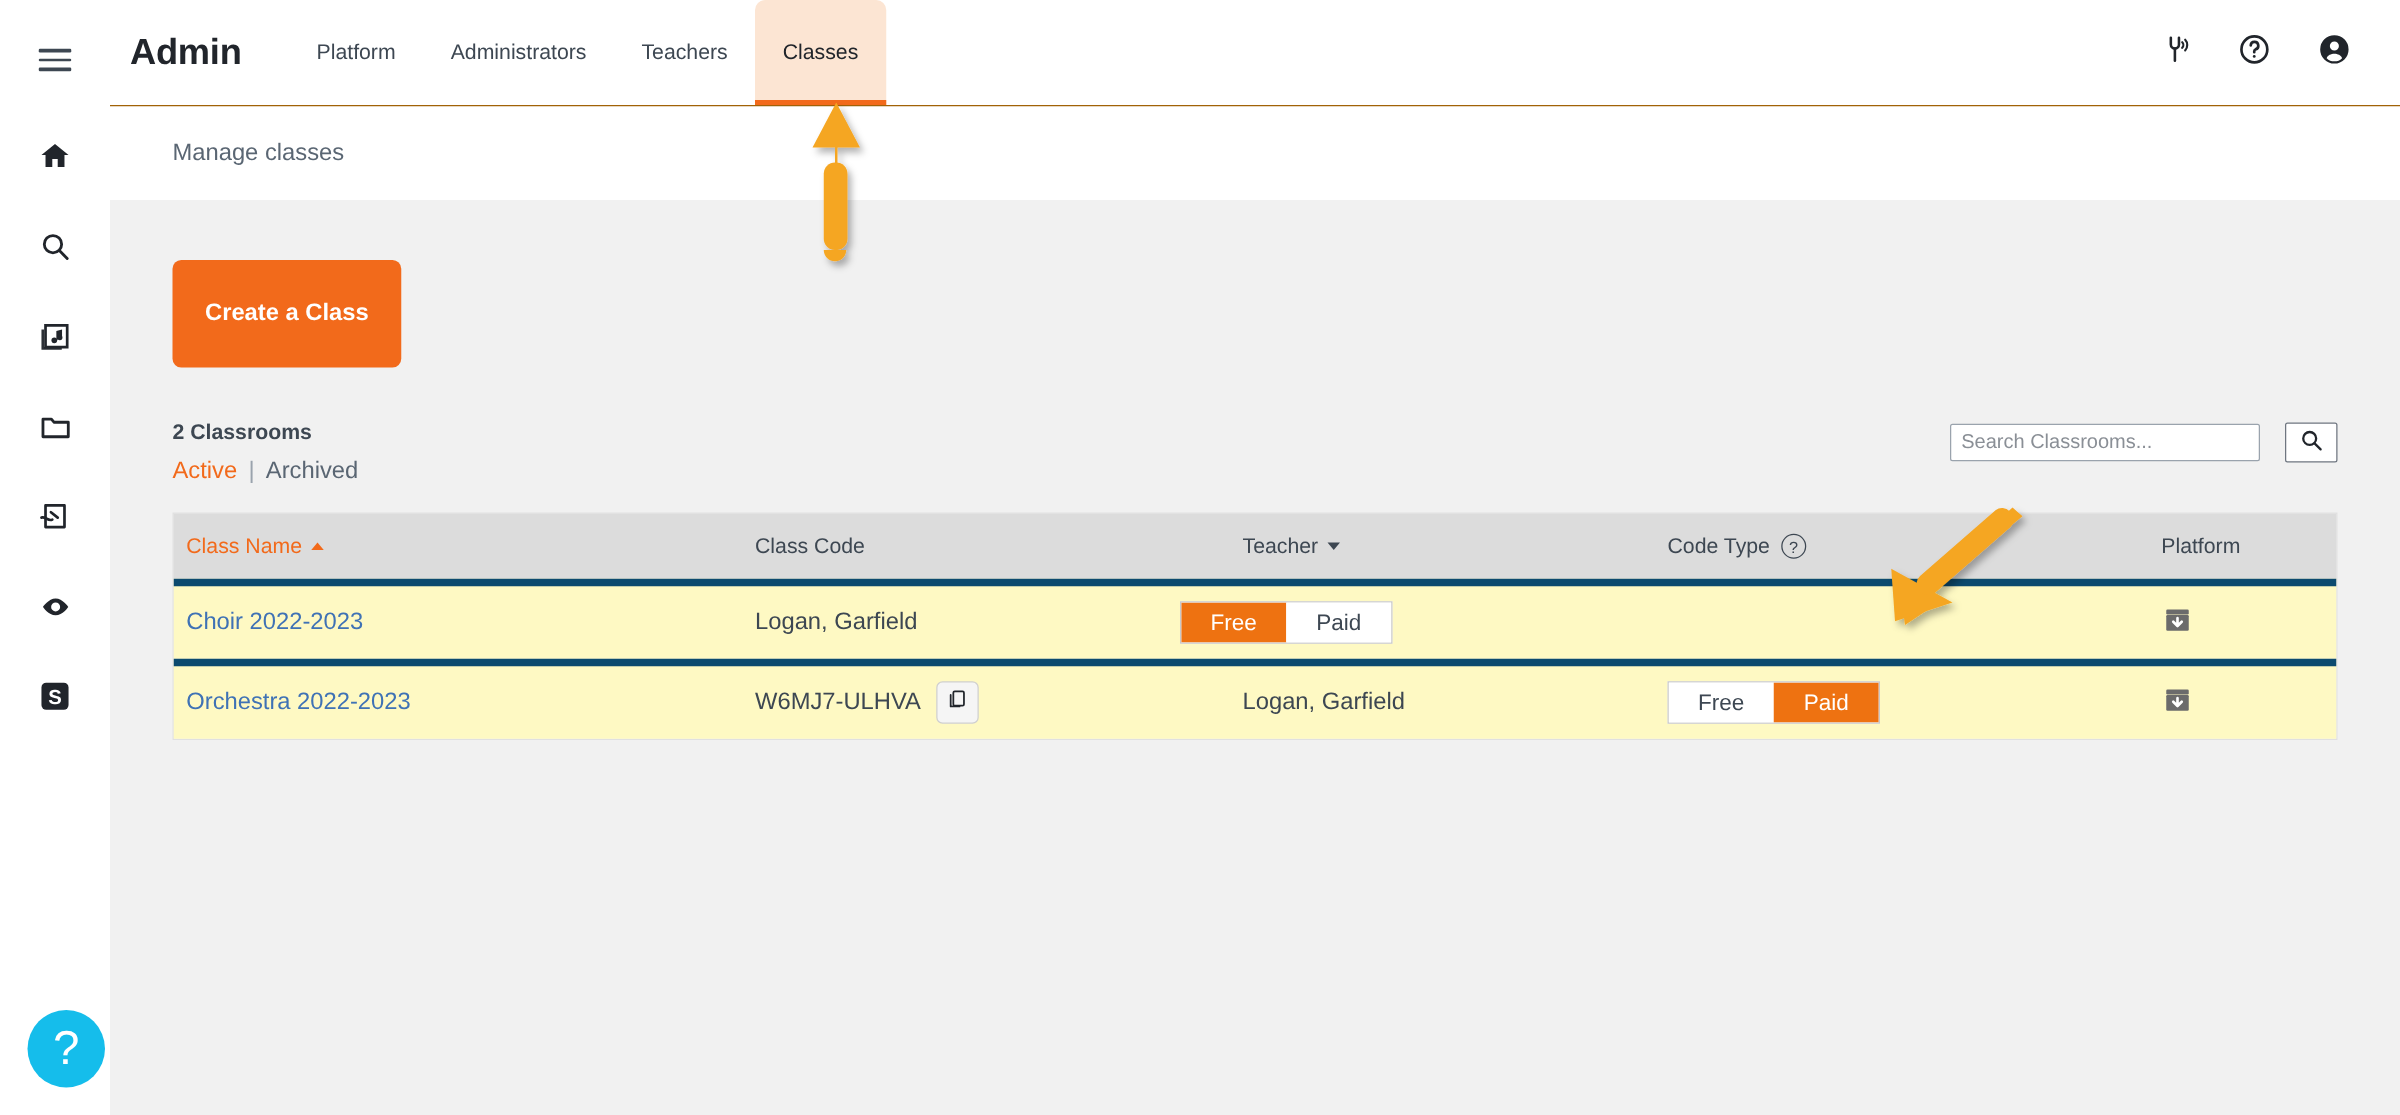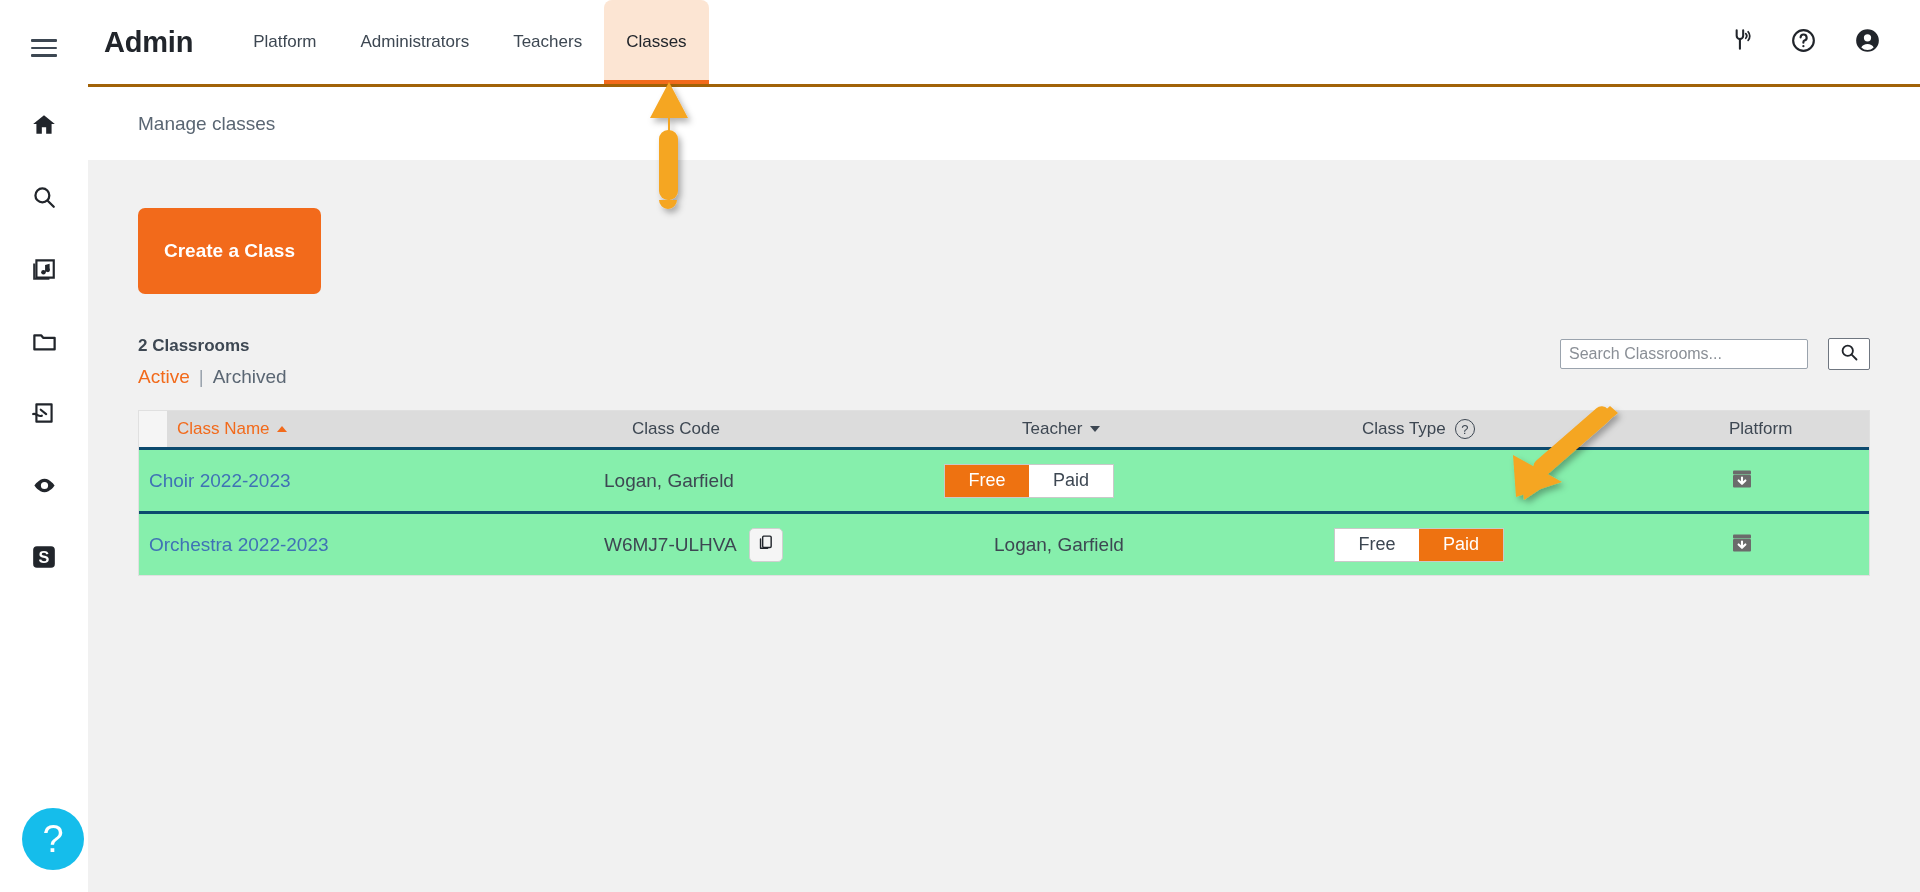--- a/index.html
+++ b/index.html
@@ -67,21 +67,21 @@
   }
   .topbar-right {
     margin-left: auto; display: flex; align-items: center; gap: 36px;
     padding-right: 38px; color: #21252b;
   }
   .top-icon { cursor: pointer; display: flex; align-items: center; justify-content: center; }
 
   
   .subheader {
     position: absolute; left: 88px; top: 84px; right: 0; height: 76px;
-    background: #ffffff; border-top: 3px solid #a16207;
+    background: #ffffff; border-top: 1px solid #a16207;
     display: flex; align-items: center; text-align: center;
   }
   .subheader-title { margin-left: 50px; font-size: 19px; color: #5a6673; }
 
   
   .content {
     position: absolute; left: 88px; top: 160px; right: 0; bottom: 0;
     background: #f1f1f1; overflow: hidden;
   }
   .create-btn {
@@ -114,23 +114,23 @@
     cursor: pointer;
   }
 
   
   .table {
     margin: 22px 50px 0 50px;
     background: #f5f5f5;
     border: 1px solid #e0e0e0;
   }
   .trow { display: flex; align-items: center; }
-  .thead { background: #dcdcdc; height: 36px; margin-left: 28px; }
+  .thead { background: #dcdcdc; height: 52px; }
   .thead .cell { font-size: 17px; color: #3d4752; }
-  .tbody-row { height: 64px; background: #86efac; border-top: 3px solid #0c4a6e; }
+  .tbody-row { height: 64px; background: #fef9c3; border-top: 6px solid #0c4a6e; }
   .tbody-row:first-child { border-top: none; }
   .cell { padding: 0 0 0 10px; display: flex; align-items: center; }
   .c-name { flex: 0 0 455px; }
   .c-code { flex: 0 0 390px; }
   .c-teacher { flex: 0 0 340px; }
   .c-type { flex: 1 1 auto; }
   .c-archive { flex: 0 0 150px; justify-content: flex-start; }
 
   .th-sort-active { color: #f26a1b; display: flex; align-items: center; gap: 7px; cursor: pointer; }
   .th-sortable { display: flex; align-items: center; gap: 8px; cursor: pointer; }
@@ -336,21 +336,21 @@
         <div class="cell c-code">
           <span>Class Code</span>
         </div>
         <div class="cell c-teacher">
           <span class="th-sortable">
             <span>Teacher</span>
             <span class="caret-down"></span>
           </span>
         </div>
         <div class="cell c-type">
-          <span>Class Type</span>
+          <span>Code Type</span>
           <span class="q-badge">?</span>
         </div>
         <div class="cell c-archive">
           <span>Platform</span>
         </div>
       </div>
 
       <div class="trow tbody-row">
         <div class="cell c-name">
           <span class="class-link">Choir 2022-2023</span>

